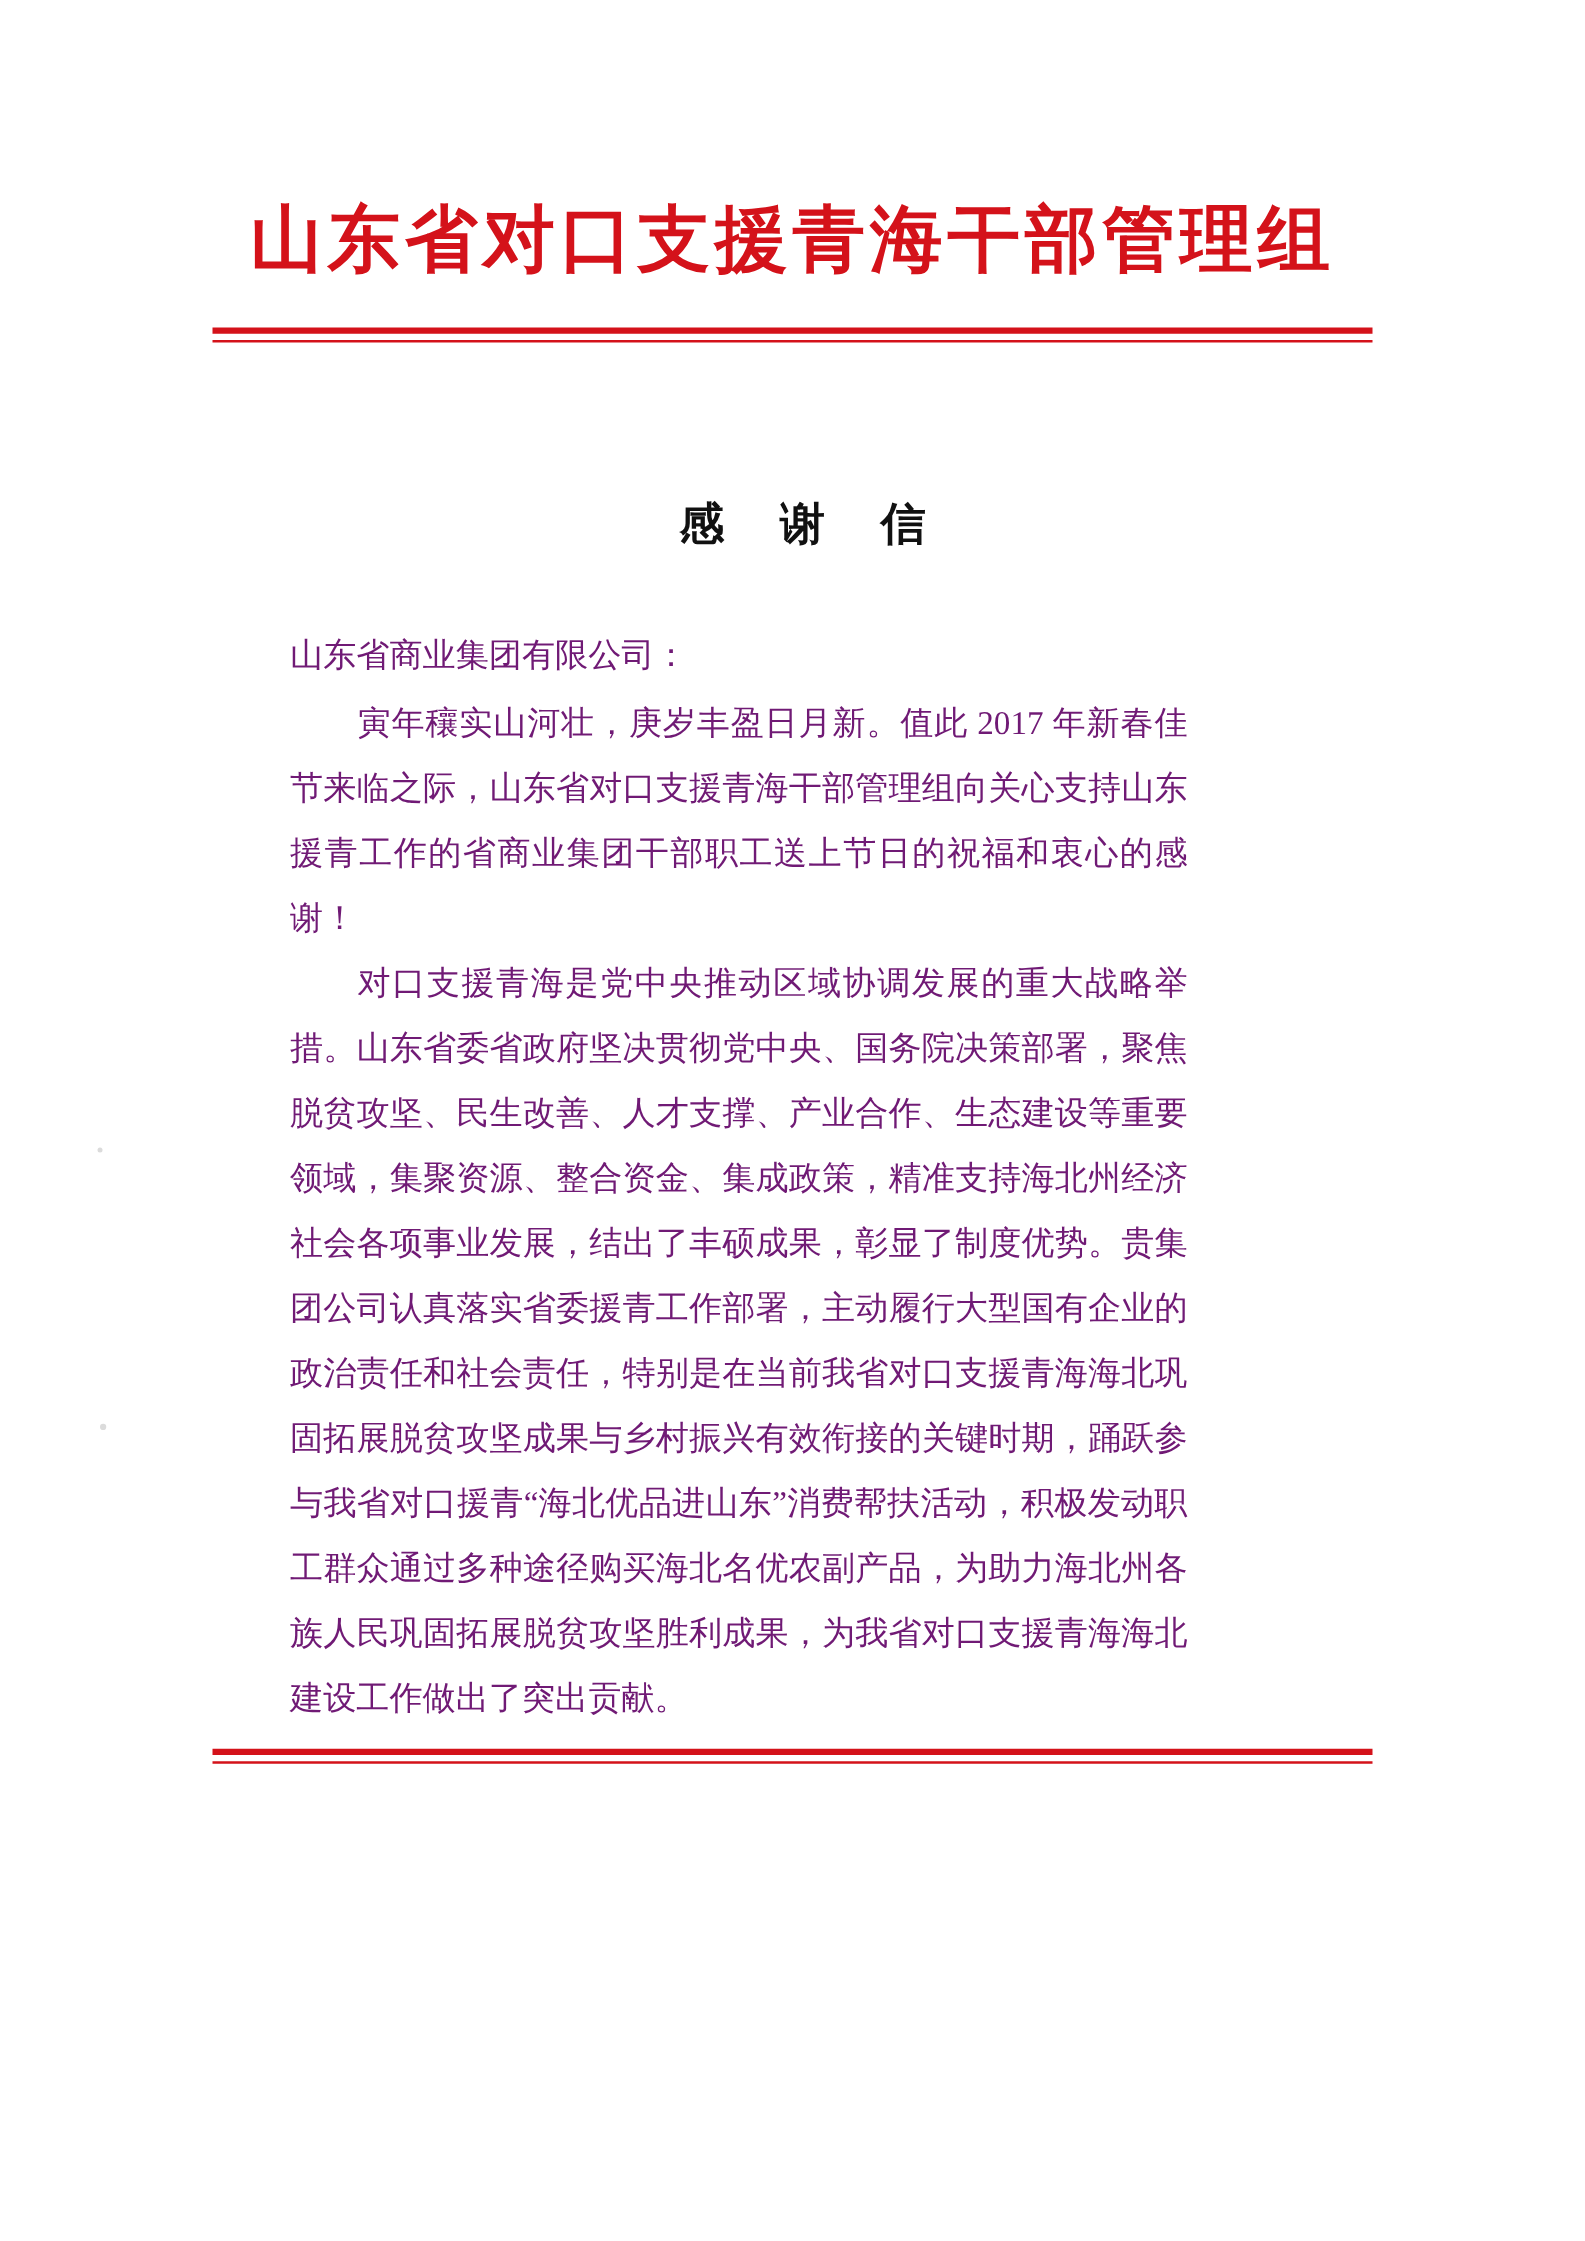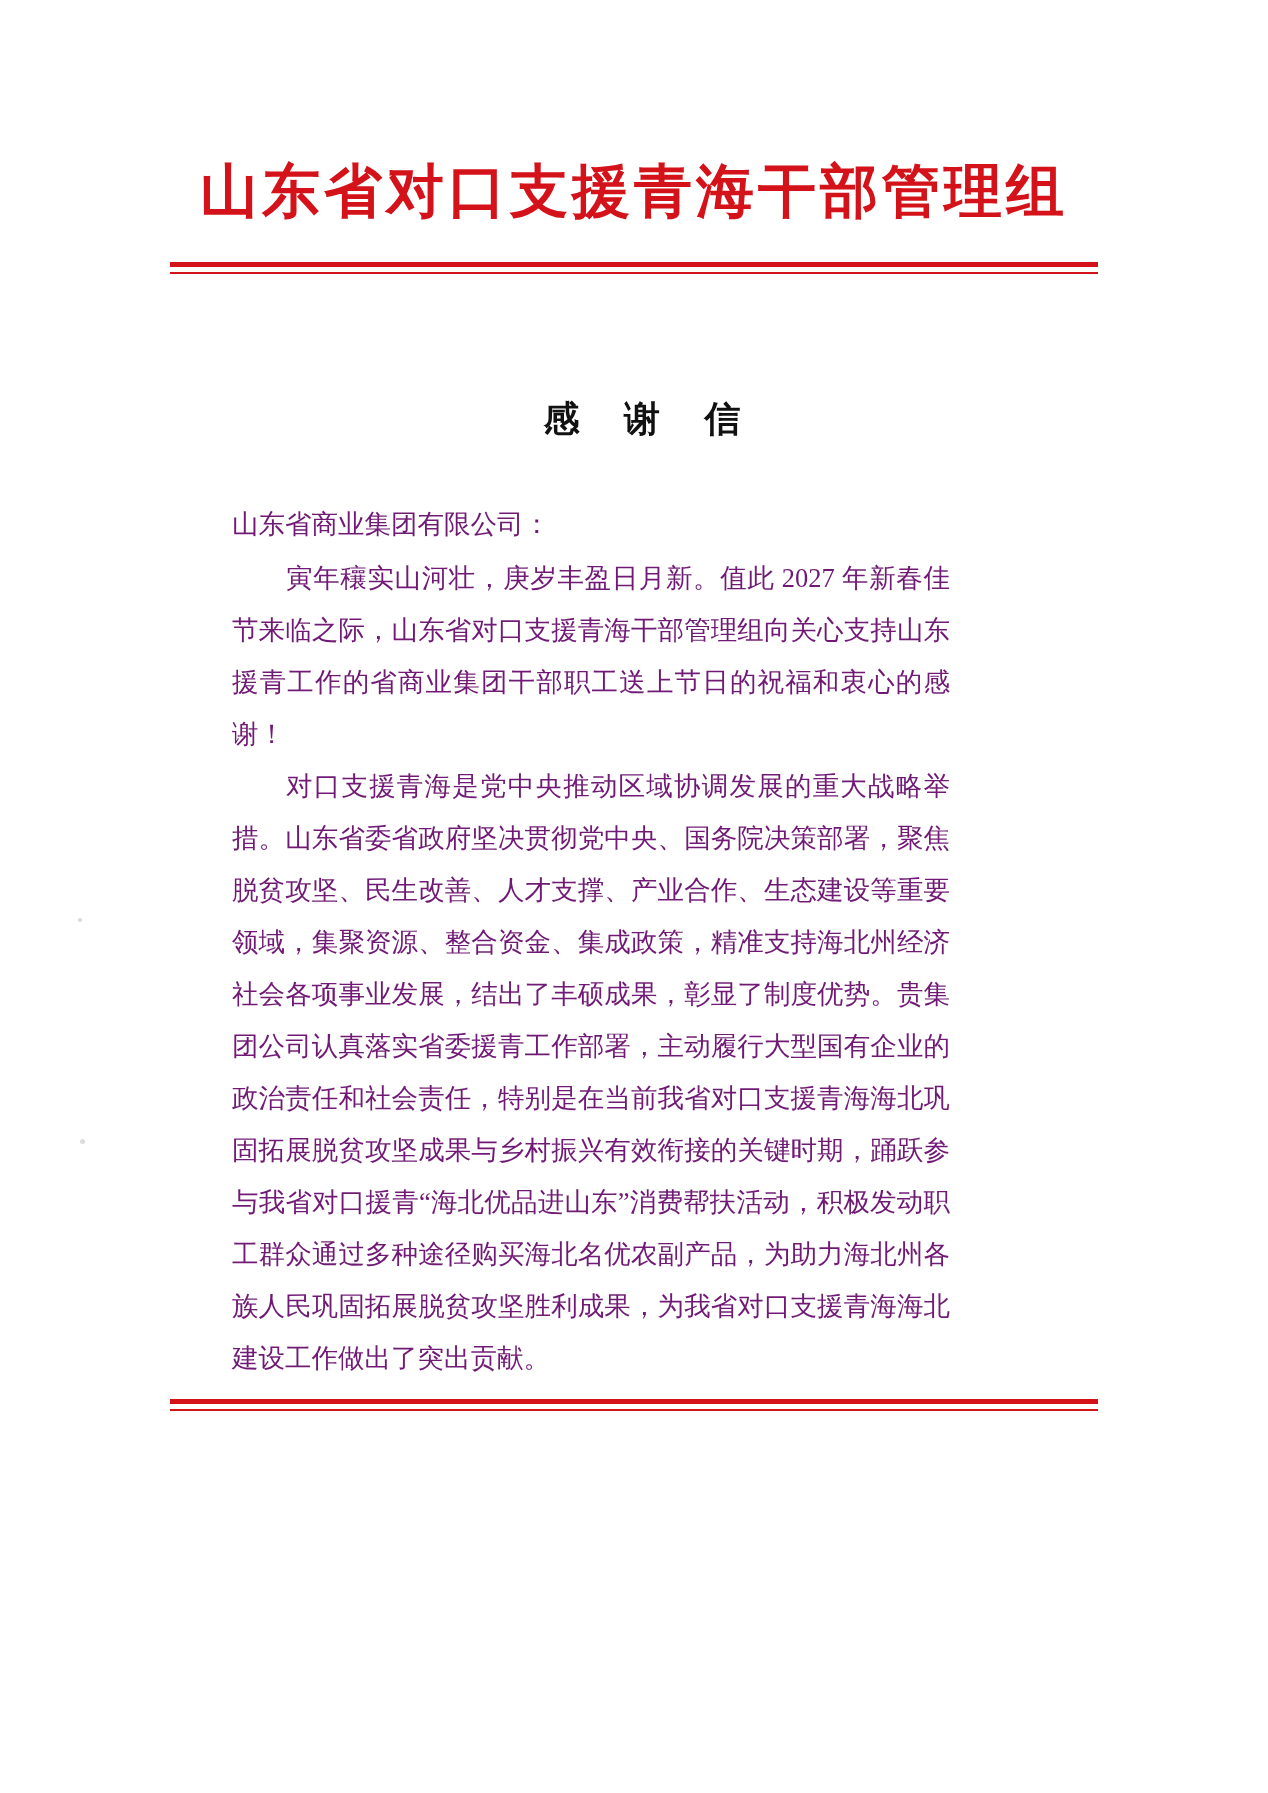--- a/index.html
+++ b/index.html
@@ -116,21 +116,21 @@
 
   <div class="rule-group-top">
     <div class="rule-thick"></div>
     <div class="rule-thin"></div>
   </div>
 
   <div class="doc-title">感 谢 信</div>
 
   <div class="content">
     <p class="salutation">山东省商业集团有限公司：</p>
-    <p class="para">寅年穰实山河壮，庚岁丰盈日月新。值此 2027 年新春佳节来临之际，山东省对口支援青海干部管理组向关心支持山东援青工作的省商业集团干部职工送上节日的祝福和衷心的感谢！</p>
+    <p class="para">寅年穰实山河壮，庚岁丰盈日月新。值此 2017 年新春佳节来临之际，山东省对口支援青海干部管理组向关心支持山东援青工作的省商业集团干部职工送上节日的祝福和衷心的感谢！</p>
     <p class="para">对口支援青海是党中央推动区域协调发展的重大战略举措。山东省委省政府坚决贯彻党中央、国务院决策部署，聚焦脱贫攻坚、民生改善、人才支撑、产业合作、生态建设等重要领域，集聚资源、整合资金、集成政策，精准支持海北州经济社会各项事业发展，结出了丰硕成果，彰显了制度优势。贵集团公司认真落实省委援青工作部署，主动履行大型国有企业的政治责任和社会责任，特别是在当前我省对口支援青海海北巩固拓展脱贫攻坚成果与乡村振兴有效衔接的关键时期，踊跃参与我省对口援青“海北优品进山东”消费帮扶活动，积极发动职工群众通过多种途径购买海北名优农副产品，为助力海北州各族人民巩固拓展脱贫攻坚胜利成果，为我省对口支援青海海北建设工作做出了突出贡献。</p>
   </div>
 
   <div class="rule-group-bottom">
     <div class="rule-thick"></div>
     <div class="rule-thin"></div>
   </div>
 
   <div class="speck speck-a"></div>
   <div class="speck speck-b"></div>

